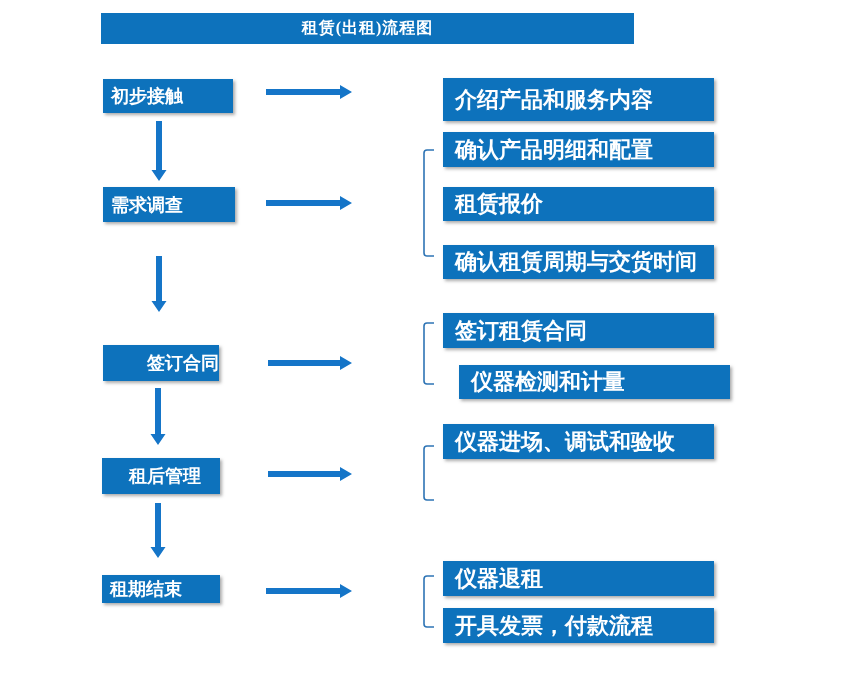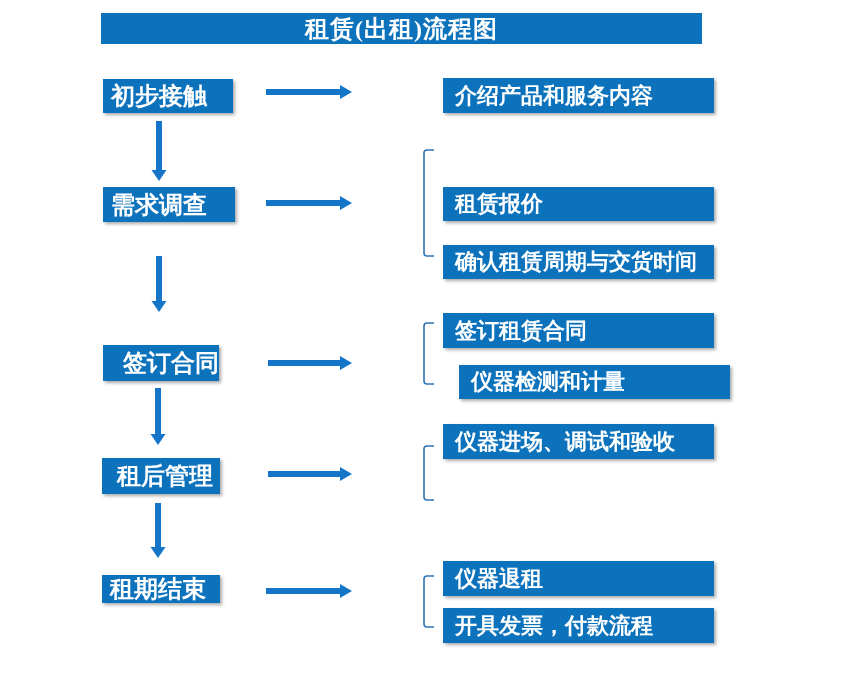--- a/index.html
+++ b/index.html
@@ -4,34 +4,34 @@
 <style>
   html,body{margin:0;padding:0;background:#ffffff;}
   .canvas{
     position:relative;
     width:844px;height:688px;
     background:#ffffff;
     font-family:"Liberation Serif","DejaVu Serif",serif;
     overflow:hidden;
   }
   .title-bar{
-    position:absolute;left:101px;top:13px;width:601px;height:31px;
+    position:absolute;left:101px;top:13px;width:533px;height:31px;
     background:#0d72bc;color:#ffffff;
     display:flex;align-items:center;justify-content:center;
-    font-size:24px;font-weight:bold;letter-spacing:1px;
+    font-size:16px;font-weight:bold;letter-spacing:1px;
   }
   .box{
     position:absolute;
     background:#0d72bc;color:#ffffff;
     display:flex;align-items:center;
     font-weight:bold;
     box-shadow:2px 2px 3px rgba(90,90,90,0.5);
     white-space:nowrap;
   }
-  .stage{font-size:24px;padding-left:8px;}
+  .stage{font-size:18px;padding-left:8px;}
   .detail{font-size:22px;padding-left:12px;}
   svg.connectors{position:absolute;left:0;top:0;width:844px;height:688px;pointer-events:none;}
 </style>
 </head>
 <body>
 
 <div class="canvas">
 
   <div class="title-bar">
     <span>租赁(出租)流程图</span>
@@ -46,22 +46,25 @@
   <div class="box stage" style="left:103px;top:345px;width:108px;height:36px;justify-content:flex-end;">
     <span>签订合同</span>
   </div>
   <div class="box stage" style="left:102px;top:458px;width:110px;height:36px;justify-content:center;">
     <span>租后管理</span>
   </div>
   <div class="box stage" style="left:102px;top:575px;width:110px;height:28px;">
     <span>租期结束</span>
   </div>
 
-  <div class="box detail" style="left:443px;top:78px;width:259px;height:35px;">
+  <div class="box detail" style="left:443px;top:78px;width:259px;height:43px;">
     <span>介绍产品和服务内容</span>
+  </div>
+  <div class="box detail" style="left:443px;top:132px;width:259px;height:35px;">
+    <span>确认产品明细和配置</span>
   </div>
   <div class="box detail" style="left:443px;top:187px;width:259px;height:34px;">
     <span>租赁报价</span>
   </div>
   <div class="box detail" style="left:443px;top:245px;width:259px;height:34px;">
     <span>确认租赁周期与交货时间</span>
   </div>
   <div class="box detail" style="left:443px;top:313px;width:259px;height:35px;">
     <span>签订租赁合同</span>
   </div>

